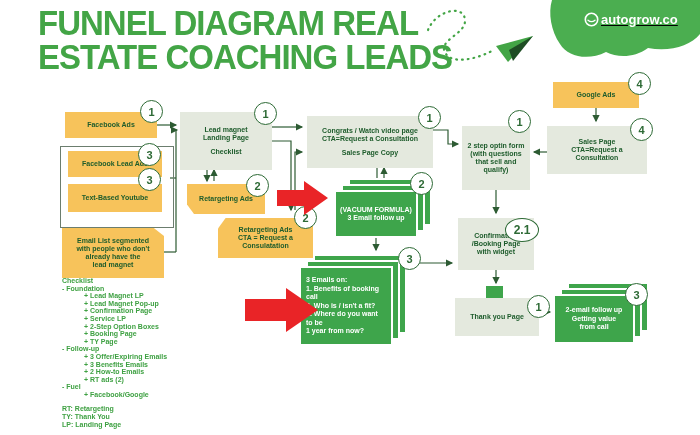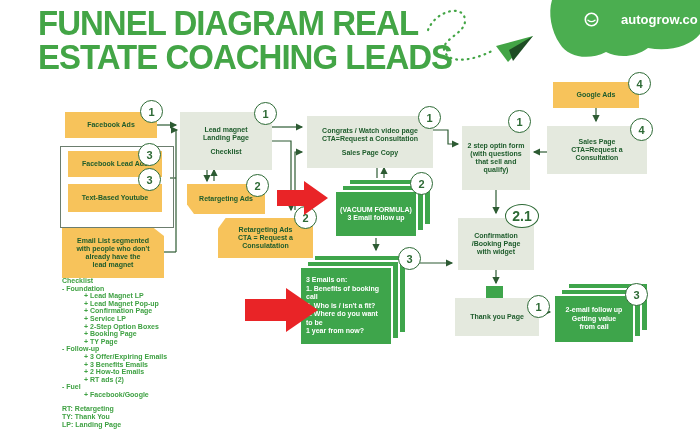--- a/index.html
+++ b/index.html
@@ -2,35 +2,35 @@
 <html><head>
 <meta charset="utf-8">
 <style>
   html,body{margin:0;padding:0;background:#fff;}
   #stage{position:relative;width:700px;height:435px;background:#ffffff;overflow:hidden;
          font-family:"Liberation Sans",sans-serif;}
   
   .title{position:absolute;left:38px;top:6px;color:#43A546;font-weight:800;
          font-size:33px;line-height:32px;letter-spacing:-1px;transform:scaleY(1.06);
          transform-origin:left top;white-space:nowrap;}
-  .logo-wrap{position:absolute;left:584px;top:12px;display:flex;align-items:flex-end;gap:22px;z-index:4;}
+  .logo-wrap{position:absolute;left:584px;top:12px;display:flex;align-items:flex-end;gap:2px;z-index:4;text-decoration:underline;}
   .logo-text{color:#ffffff;font-weight:bold;font-size:13px;}
   
   .box{position:absolute;display:flex;flex-direction:column;align-items:center;justify-content:center;
        text-align:center;font-weight:bold;color:#1E5C2C;font-size:7px;line-height:8px;z-index:2;}
   .yellow{background:#F7C35B;}
   .gray{background:#E4E9DE;}
   .gap-top{margin-top:6px;}
   .group-outline{position:absolute;left:60px;top:146px;width:112px;height:80px;
        border:1px solid #6b7d6e;z-index:1;}
   
   .badge{position:absolute;width:21px;height:21px;border-radius:50%;background:#fff;
        border:1.6px solid #2D6A35;color:#2D6A35;font-weight:bold;font-size:11px;
        display:flex;align-items:center;justify-content:center;z-index:3;}
-  .badge.wide{width:32px;height:22px;border-radius:50%;font-size:14px;}
+  .badge.wide{width:32px;height:22px;border-radius:50%;font-size:12px;margin-top:14px;}
   
   .card{position:absolute;background:#3EA54B;border:2px solid #ffffff;box-sizing:border-box;}
   .card .inner{position:absolute;inset:0;display:flex;flex-direction:column;justify-content:center;
        color:#ffffff;font-weight:bold;font-size:7px;line-height:8.5px;}
   .card .inner.center{align-items:center;text-align:center;}
   .card .inner.left{align-items:flex-start;text-align:left;padding:4px 5px;}
   
   .bookmark{position:absolute;left:486px;top:286px;width:17px;height:25px;background:#3EA54B;
        clip-path:polygon(0 0,100% 0,100% 100%,50% 70%,0 100%);z-index:2;}
   

